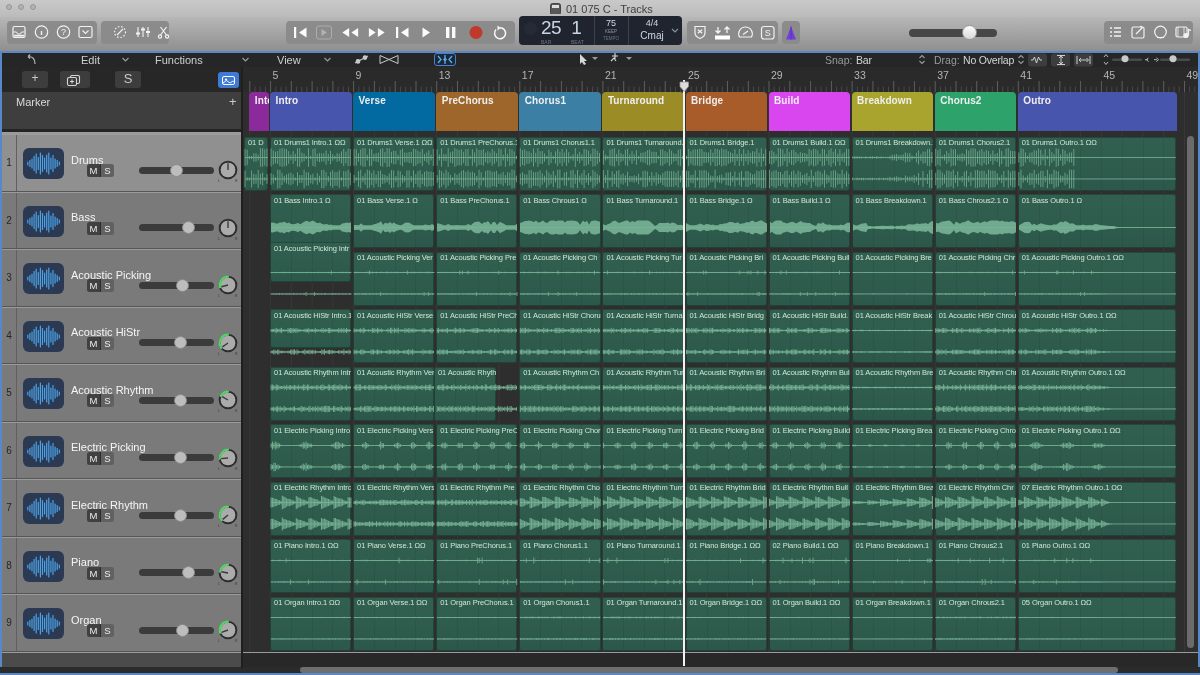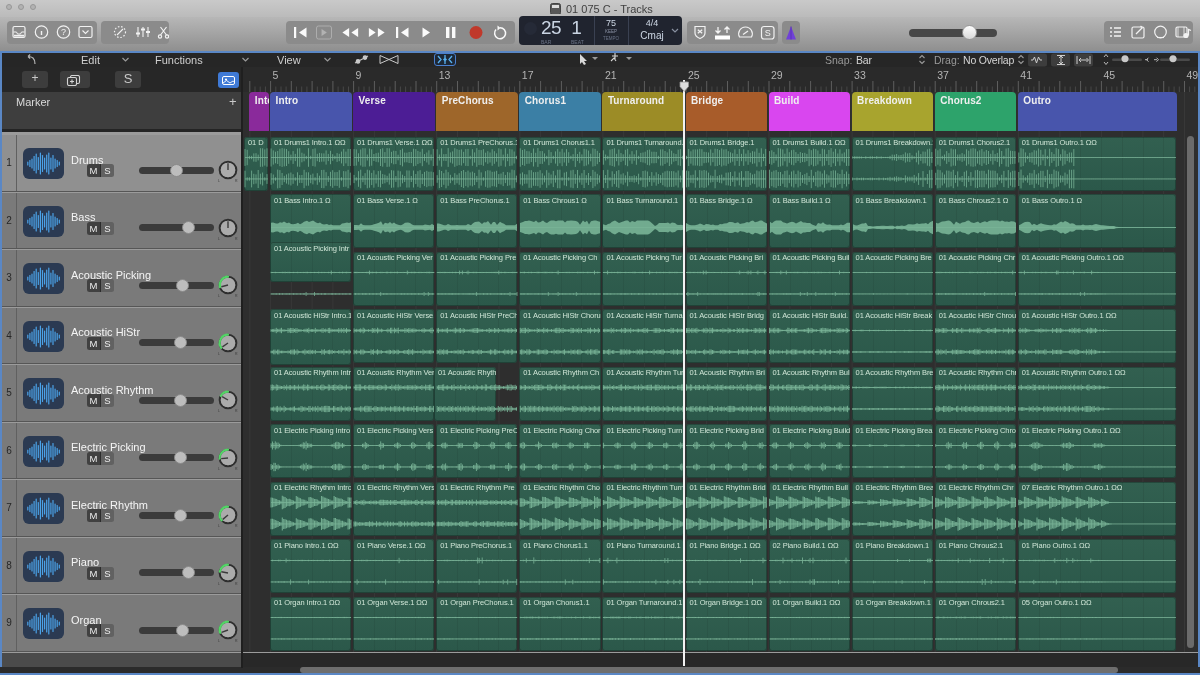--- a/index.html
+++ b/index.html
@@ -455,21 +455,21 @@
   </svg>
 <div class="abs markerrow"></div>
 <div class="abs" style="left:16px;top:96px;font-size:11px;color:#dadada">Marker</div>
 <div class="abs" style="left:229px;top:94px;font-size:13px;color:#c9c9c9">+</div>
 <div class="abs marker" style="left:249.3px;width:19.3px;background:#8a2a9b">
     <div class="mlabel">Into</div>
   </div>
 <div class="abs marker" style="left:270.1px;width:81.6px;background:#4855ac">
     <div class="mlabel">Intro</div>
   </div>
-<div class="abs marker" style="left:353.1px;width:81.6px;background:#4c1d95">
+<div class="abs marker" style="left:353.1px;width:81.6px;background:#0369a1">
     <div class="mlabel">Verse</div>
   </div>
 <div class="abs marker" style="left:436.2px;width:81.6px;background:#9e662a">
     <div class="mlabel">PreChorus</div>
   </div>
 <div class="abs marker" style="left:519.3px;width:81.6px;background:#3b7fa5">
     <div class="mlabel">Chorus1</div>
   </div>
 <div class="abs marker" style="left:602.4px;width:81.6px;background:#9c8c26">
     <div class="mlabel">Turnaround</div>
@@ -917,21 +917,21 @@
   </div>
 <div class="region" style="left:851.6px;top:251.5px;width:81.3px;height:54.3px">
     <div class="rlabel">01 Acoustic Picking Bre</div>
   </div>
 <div class="region" style="left:934.7px;top:251.5px;width:81.3px;height:54.3px">
     <div class="rlabel">01 Acoustic Picking Chr</div>
   </div>
 <div class="region" style="left:1017.8px;top:251.5px;width:158.6px;height:54.3px">
     <div class="rlabel">01 Acoustic Picking Outro.1 ΩΩ</div>
   </div>
-<div class="region" style="left:270.1px;top:309.0px;width:81.3px;height:56px">
+<div class="region" style="left:270.1px;top:309.0px;width:81.3px;height:39px">
     <div class="rlabel">01 Acoustic HiStr Intro.1</div>
   </div>
 <div class="region" style="left:353.1px;top:309.0px;width:81.3px;height:54.3px">
     <div class="rlabel">01 Acoustic HiStr Verse.</div>
   </div>
 <div class="region" style="left:436.2px;top:309.0px;width:81.3px;height:54.3px">
     <div class="rlabel">01 Acoustic HiStr PreCh</div>
   </div>
 <div class="region" style="left:519.3px;top:309.0px;width:81.3px;height:54.3px">
     <div class="rlabel">01 Acoustic HiStr Choru</div>

